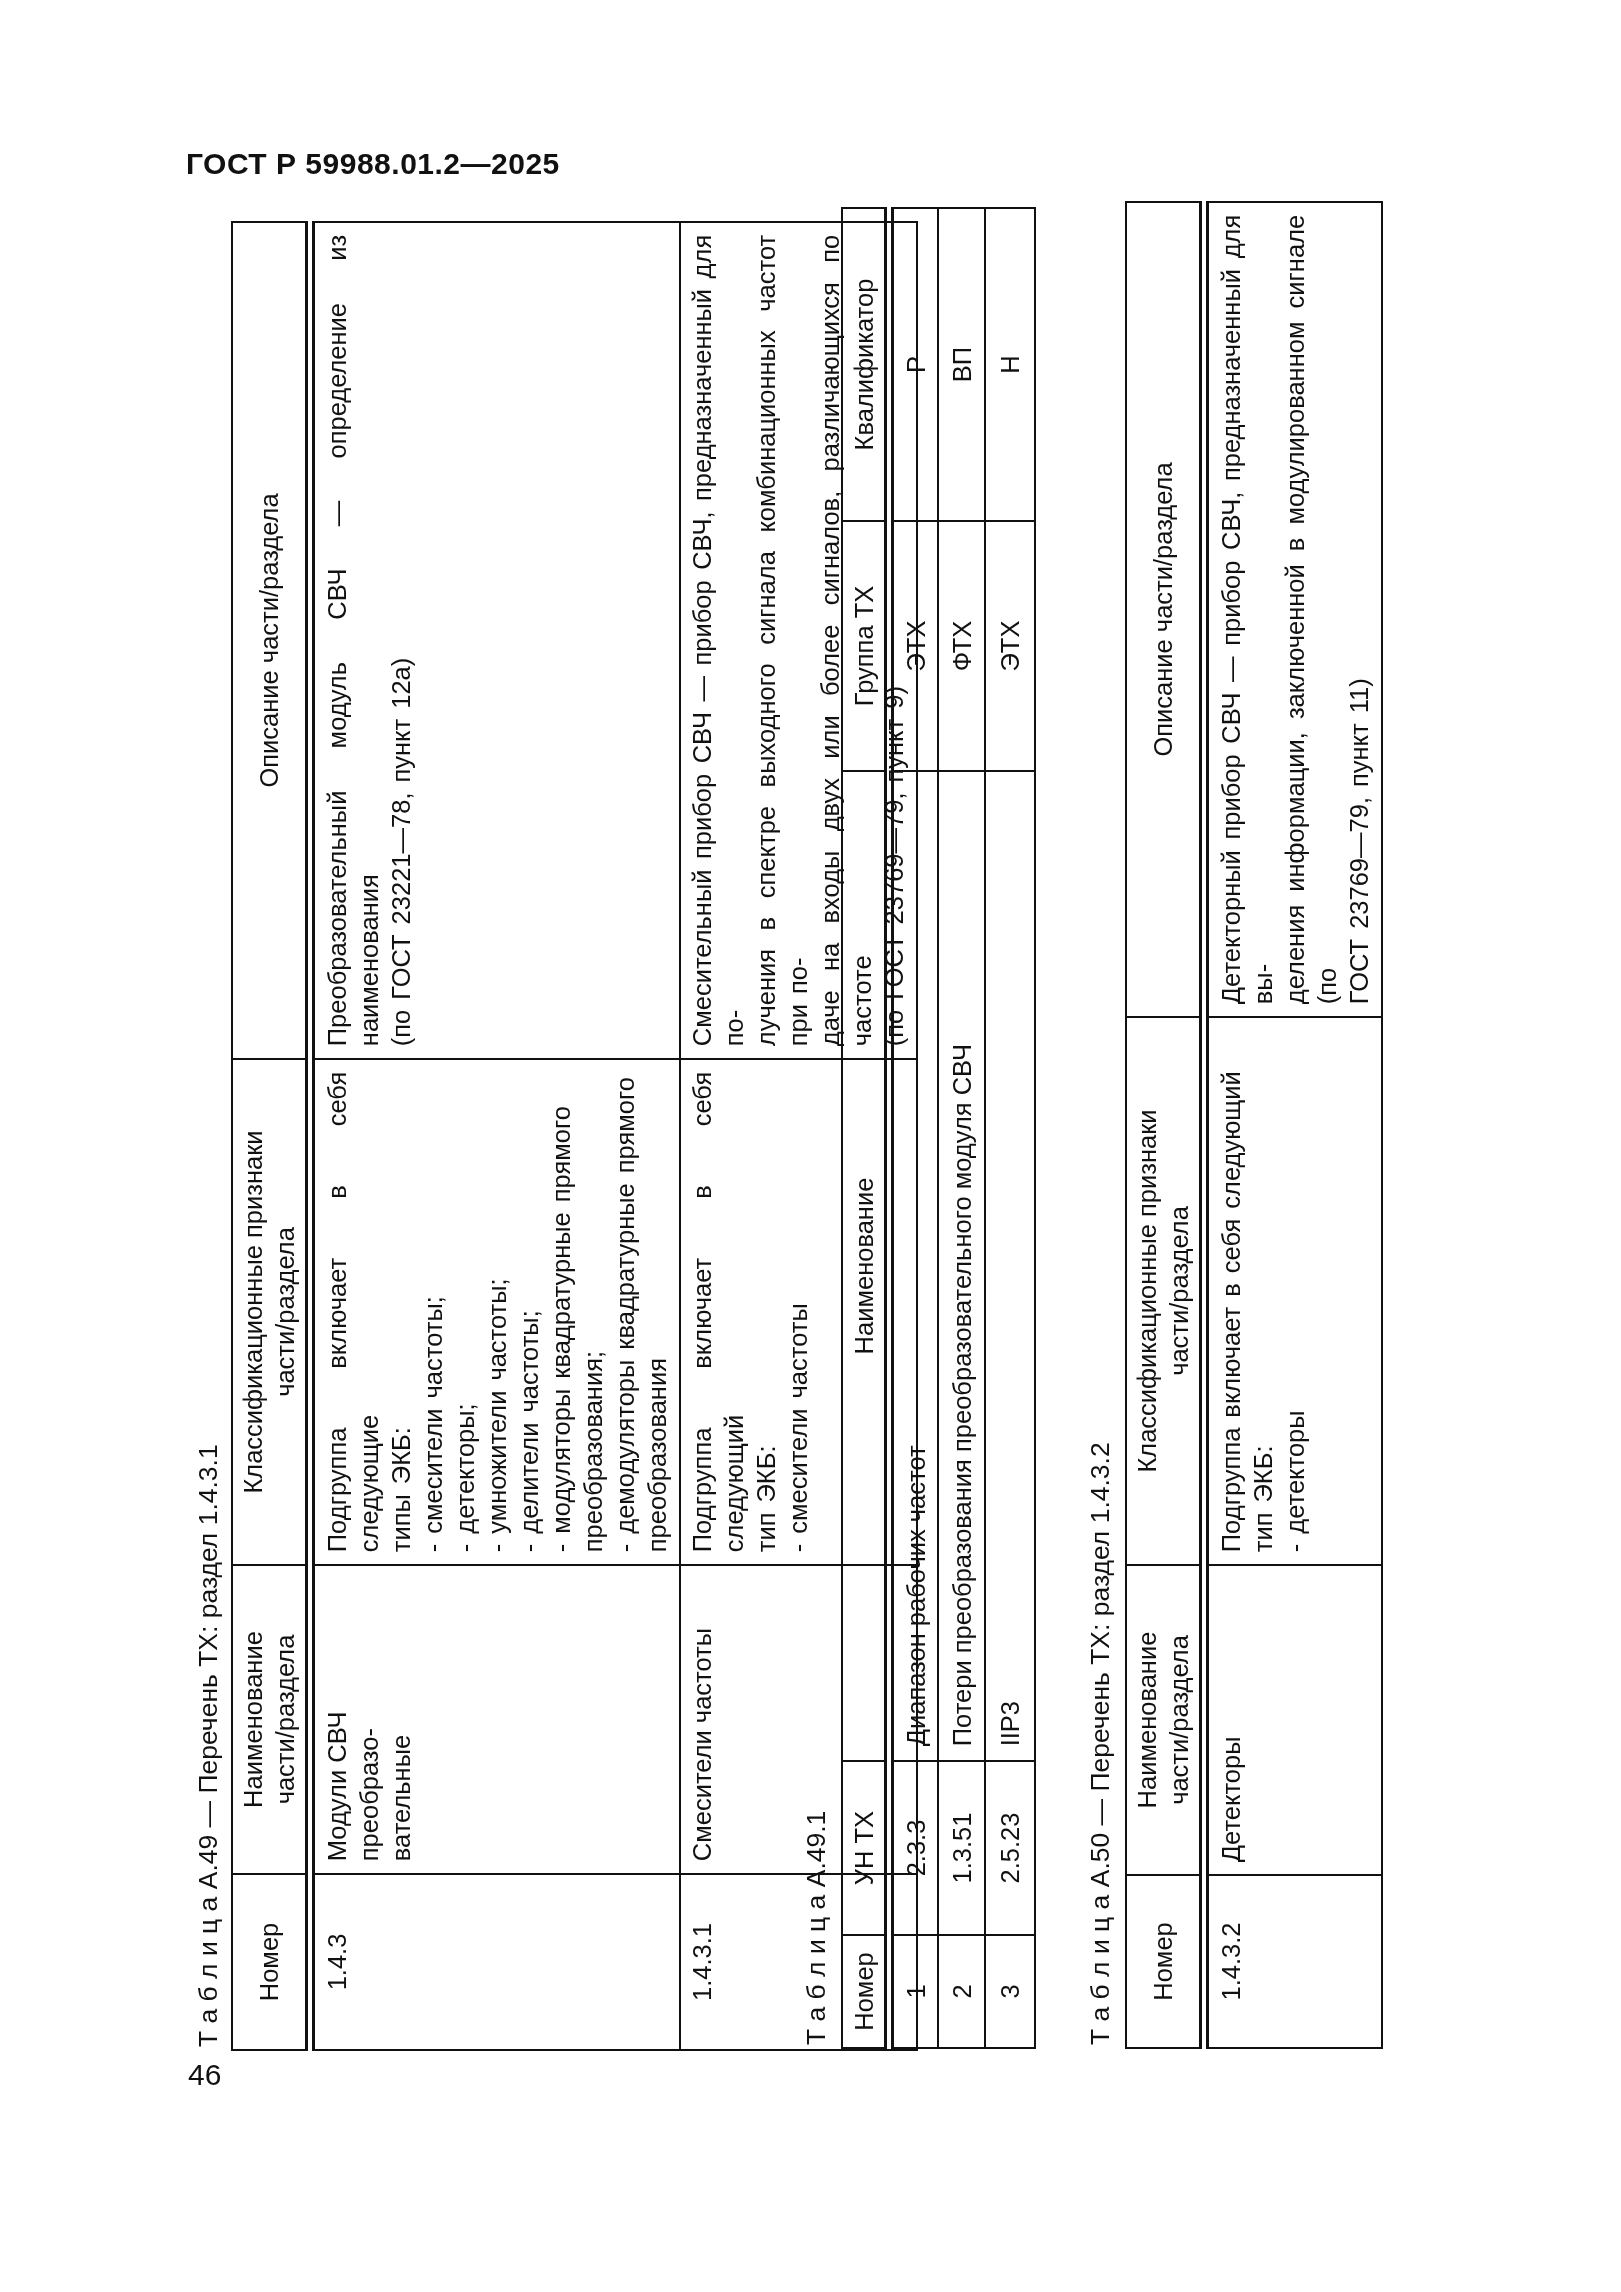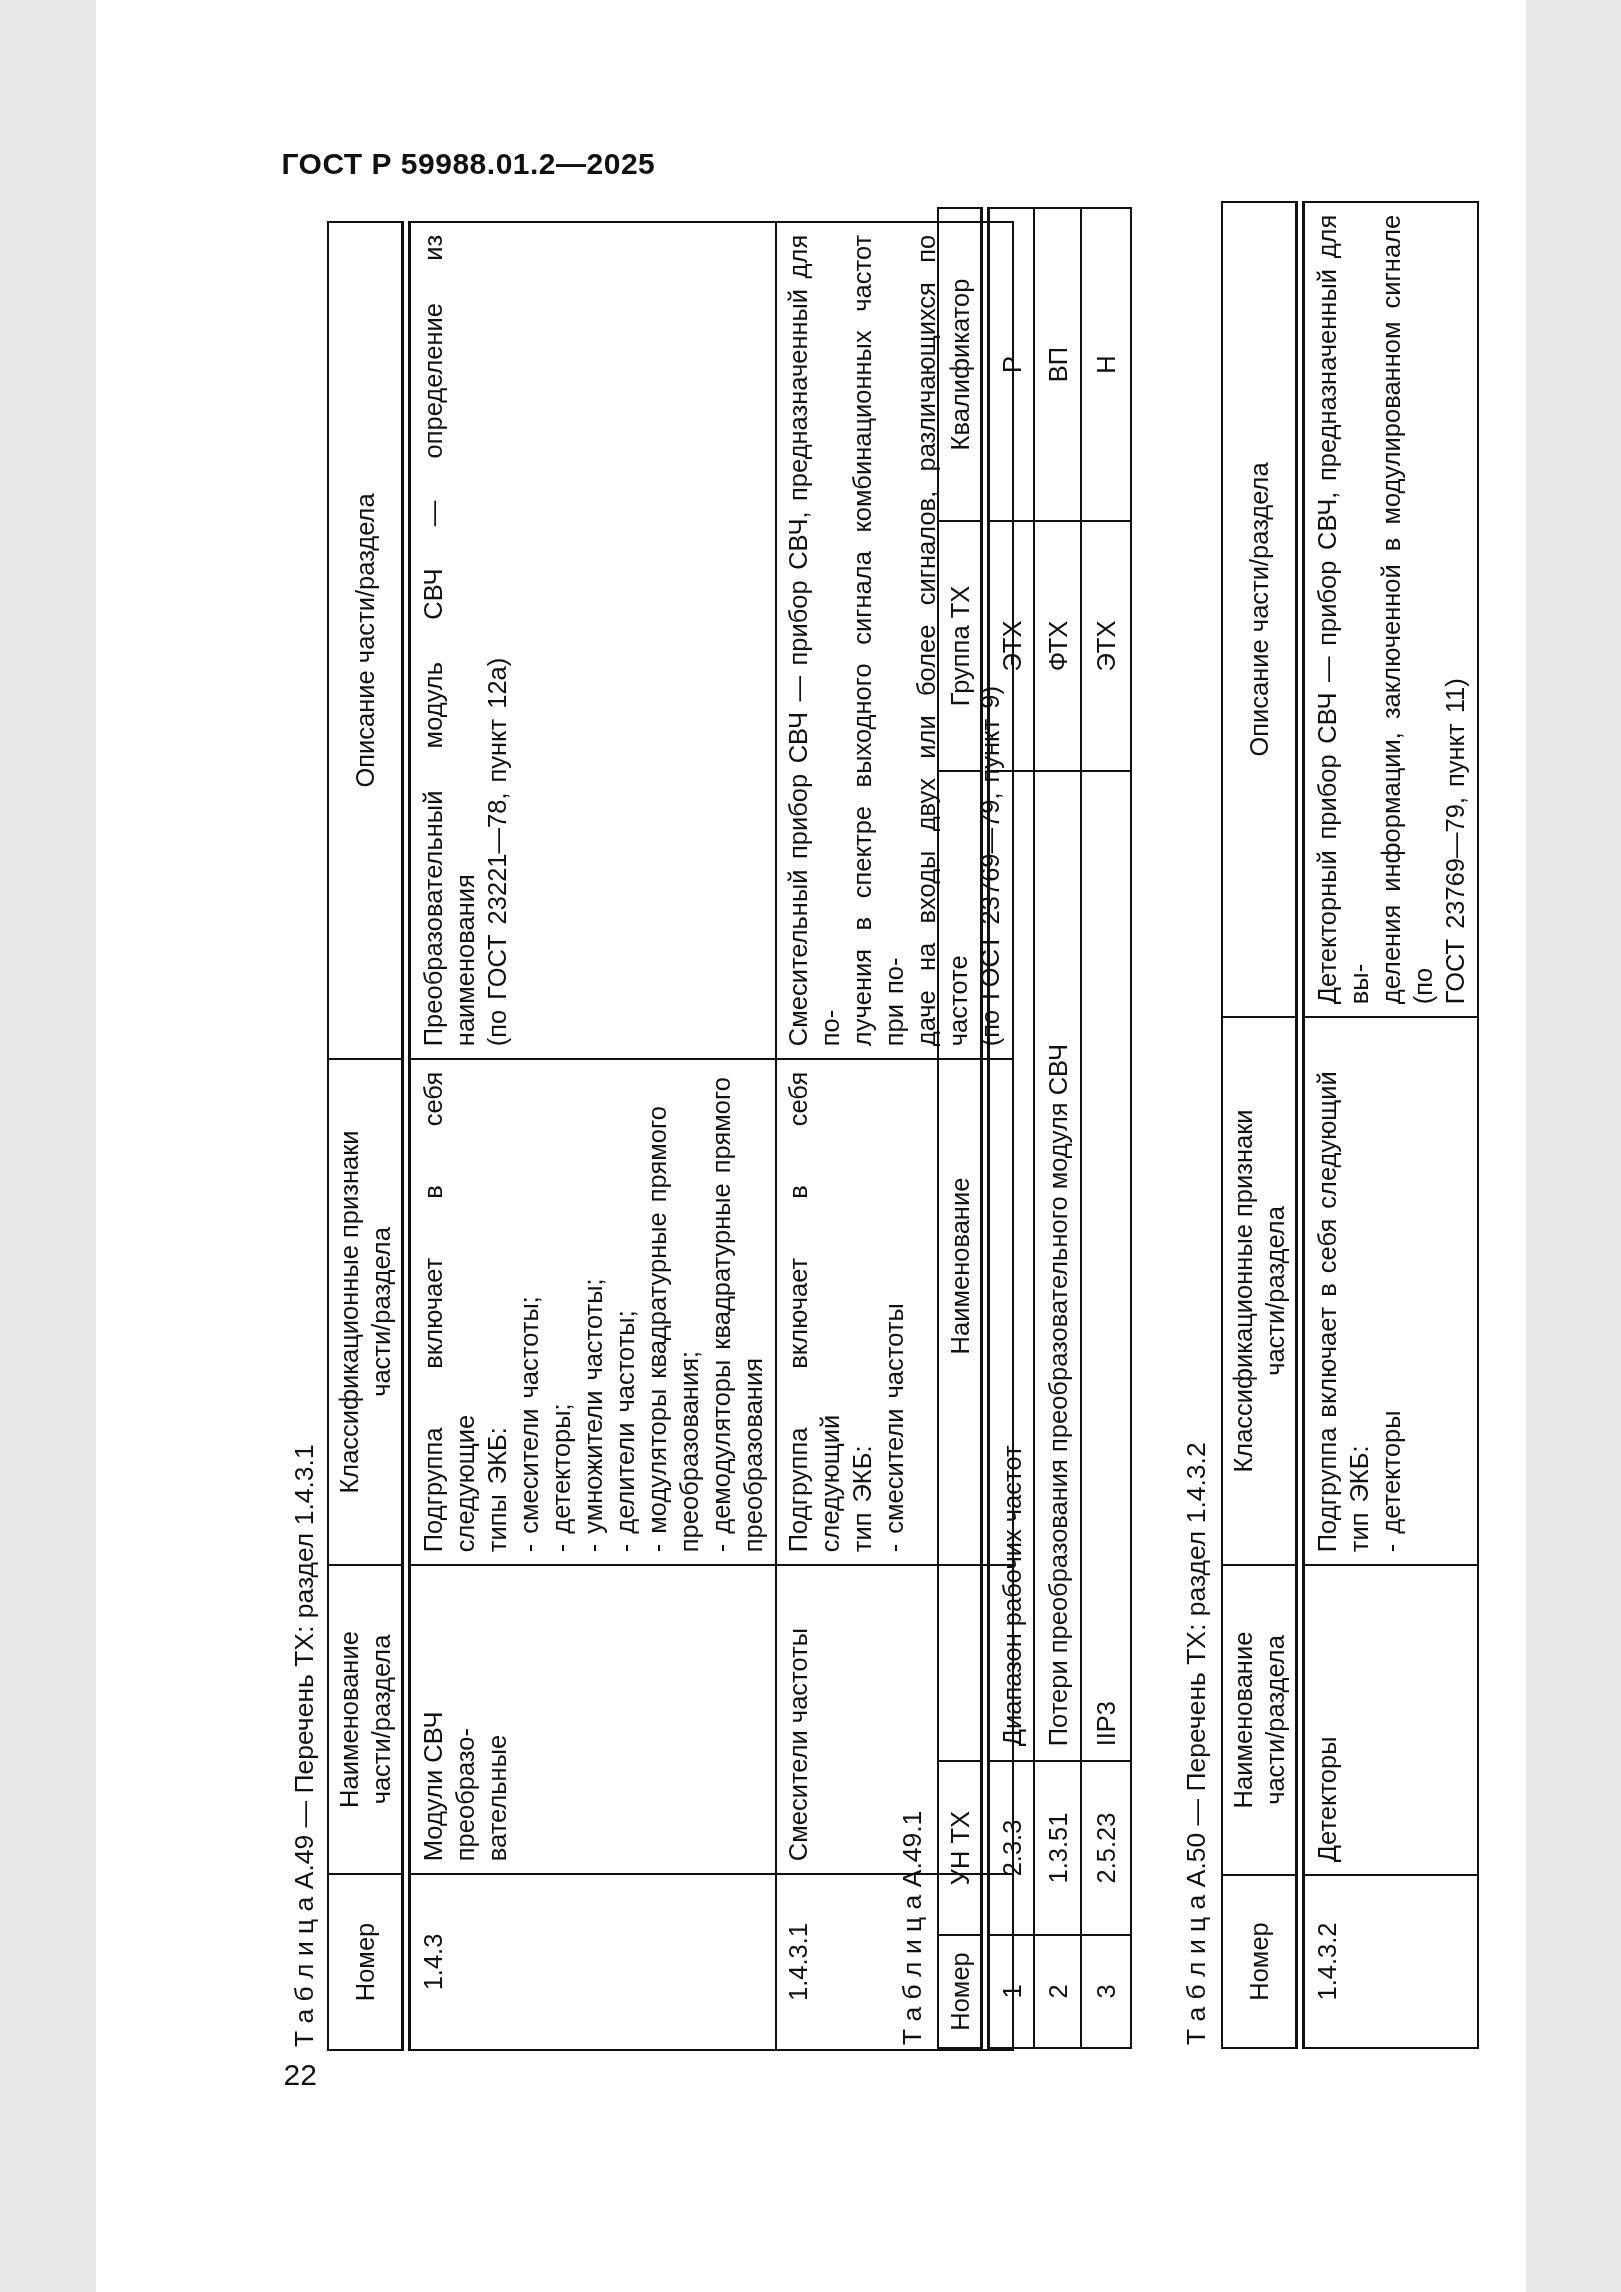--- a/index.html
+++ b/index.html
@@ -1,17 +1,17 @@
 <!DOCTYPE html>
 <html><head>
 <meta charset="utf-8">
 <style>
   html,body{margin:0;padding:0;background:#e8e8e8;}
   .page{
-    position:relative;width:1430px;height:2293px;background:#ffffff;
+    position:relative;width:1621px;height:2293px;background:#ffffff;
     color:#111;font-family:"Liberation Sans","DejaVu Sans",sans-serif;
     overflow:hidden;margin:0 auto;
   }
   .doc-header{position:absolute;left:186px;top:147px;font-size:30px;font-weight:700;letter-spacing:0.5px;}
   .page-num{position:absolute;left:188px;top:2058px;font-size:30px;}
   
   .rot{position:absolute;transform-origin:0 0;transform:rotate(-90deg);}
   #block1{left:186px;top:2051px;width:1828px;}
   #block2{left:792px;top:2049px;width:1840px;}
   #block3{left:1076px;top:2049px;width:1846px;}
@@ -32,21 +32,21 @@
   .t2 .hrow{height:47px;} .t2 .dr1{height:49px;} .t2 .dr2{height:47px;} .t2 .dr3{height:50px;}
   .t2 td{vertical-align:middle;padding:3.9px 13.7px;}
   .t3 .hrow{height:69px;} .t3 .r1{height:111px;}
 </style>
 </head>
 <body>
 
 <div class="page">
 
   <div class="doc-header">ГОСТ Р 59988.01.2—2025</div>
-  <div class="page-num">22</div>
+  <div class="page-num">46</div>
 
   <div class="rot" id="block1">
     <div class="caption">Т а б л и ц а   А.49 — Перечень ТХ: раздел 1.4.3.1</div>
     <table class="gost t1">
       <colgroup>
         <col style="width:176px">
           <col style="width:309px">
           <col style="width:506px">
           <col style="width:837px">
       </colgroup>

